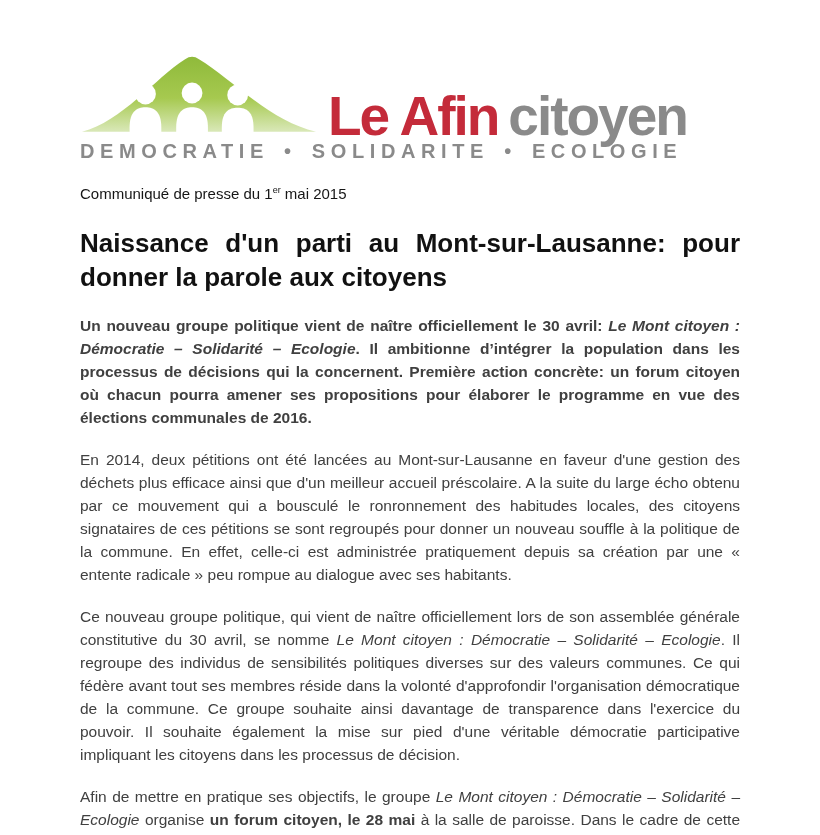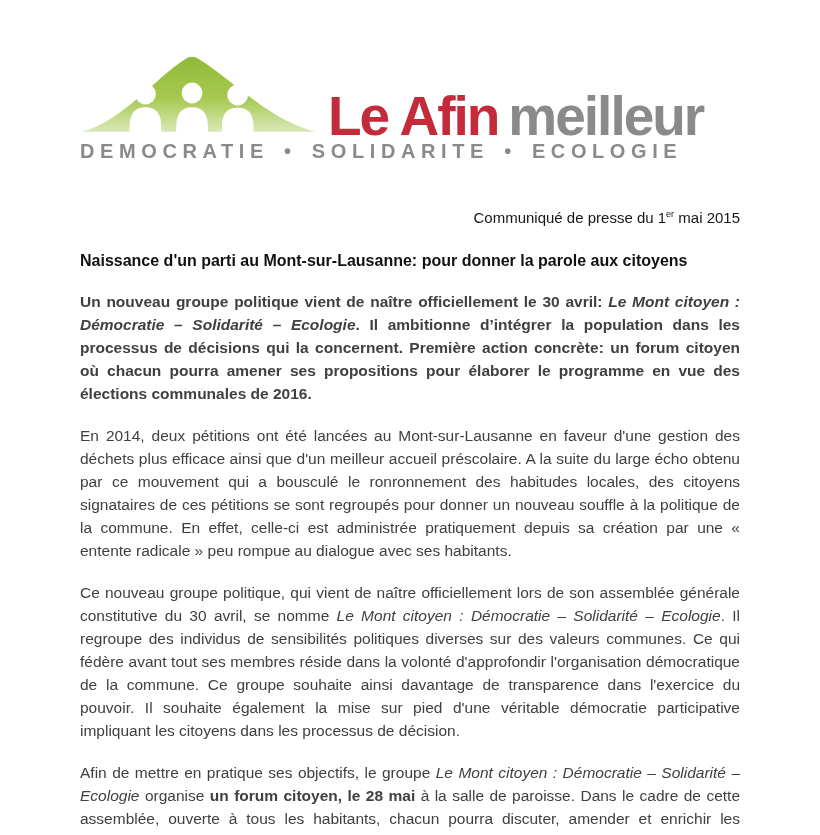--- a/index.html
+++ b/index.html
@@ -19,25 +19,25 @@
     white-space:nowrap;
   }
   .wordmark .red{color:var(--brand-red,#c42b3a);}
   .wordmark .gray{color:var(--brand-gray,#8a8a8a);margin-left:10px;}
   .tagline{
     margin-top:6px;
     font-size:20px;font-weight:700;color:var(--brand-gray,#8a8a8a);
     letter-spacing:0.28em;word-spacing:4px;white-space:nowrap;
   }
   
-  .dateline{margin-top:46px;font-size:15px;color:#161616;text-align:right;}
+  .dateline{margin-top:22px;font-size:15px;color:#161616;}
   .dateline sup{font-size:9px;vertical-align:super;line-height:0;}
   .headline{
     margin:24px 0 0 0;
-    font-size:16px;font-weight:700;line-height:1.32;
+    font-size:26px;font-weight:700;line-height:1.32;
     text-align:justify;color:#111;
   }
   .para{
     margin:19px 0 0 0;
     font-size:15.5px;line-height:23px;
     text-align:justify;color:#404040;
     hyphens:auto;-webkit-hyphens:auto;
   }
   .para.lead{font-weight:700;}
   .para .b{font-weight:700;}
@@ -68,21 +68,21 @@
             <circle cx="0" cy="0" r="10.5"></circle>
             <path d="M -16 41 L -16 35 C -16 19 -9 14.5 0 14.5 C 9 14.5 16 19 16 35 L 16 41 Z"></path>
           </g>
           <g transform="translate(159,45)">
             <circle cx="0" cy="0" r="10.5"></circle>
             <path d="M -16 39 L -16 33 C -16 17 -9 13 0 13 C 9 13 16 17 16 33 L 16 39 Z"></path>
           </g>
         </g>
       </svg>
       <div class="wordmark">
-        <span class="red">Le Afin</span><span class="gray">meilleur</span>
+        <span class="red">Le Afin</span><span class="gray">citoyen</span>
       </div>
     </div>
     <div class="tagline">DEMOCRATIE • SOLIDARITE • ECOLOGIE</div>
   </header>
 
   <div class="dateline"><span>Communiqué de presse du 1</span><sup>er</sup><span> mai 2015</span></div>
 
   <h1 class="headline">Naissance d'un parti au Mont-sur-Lausanne: pour donner la parole aux citoyens</h1>
 
   <div id="paragraphs">

